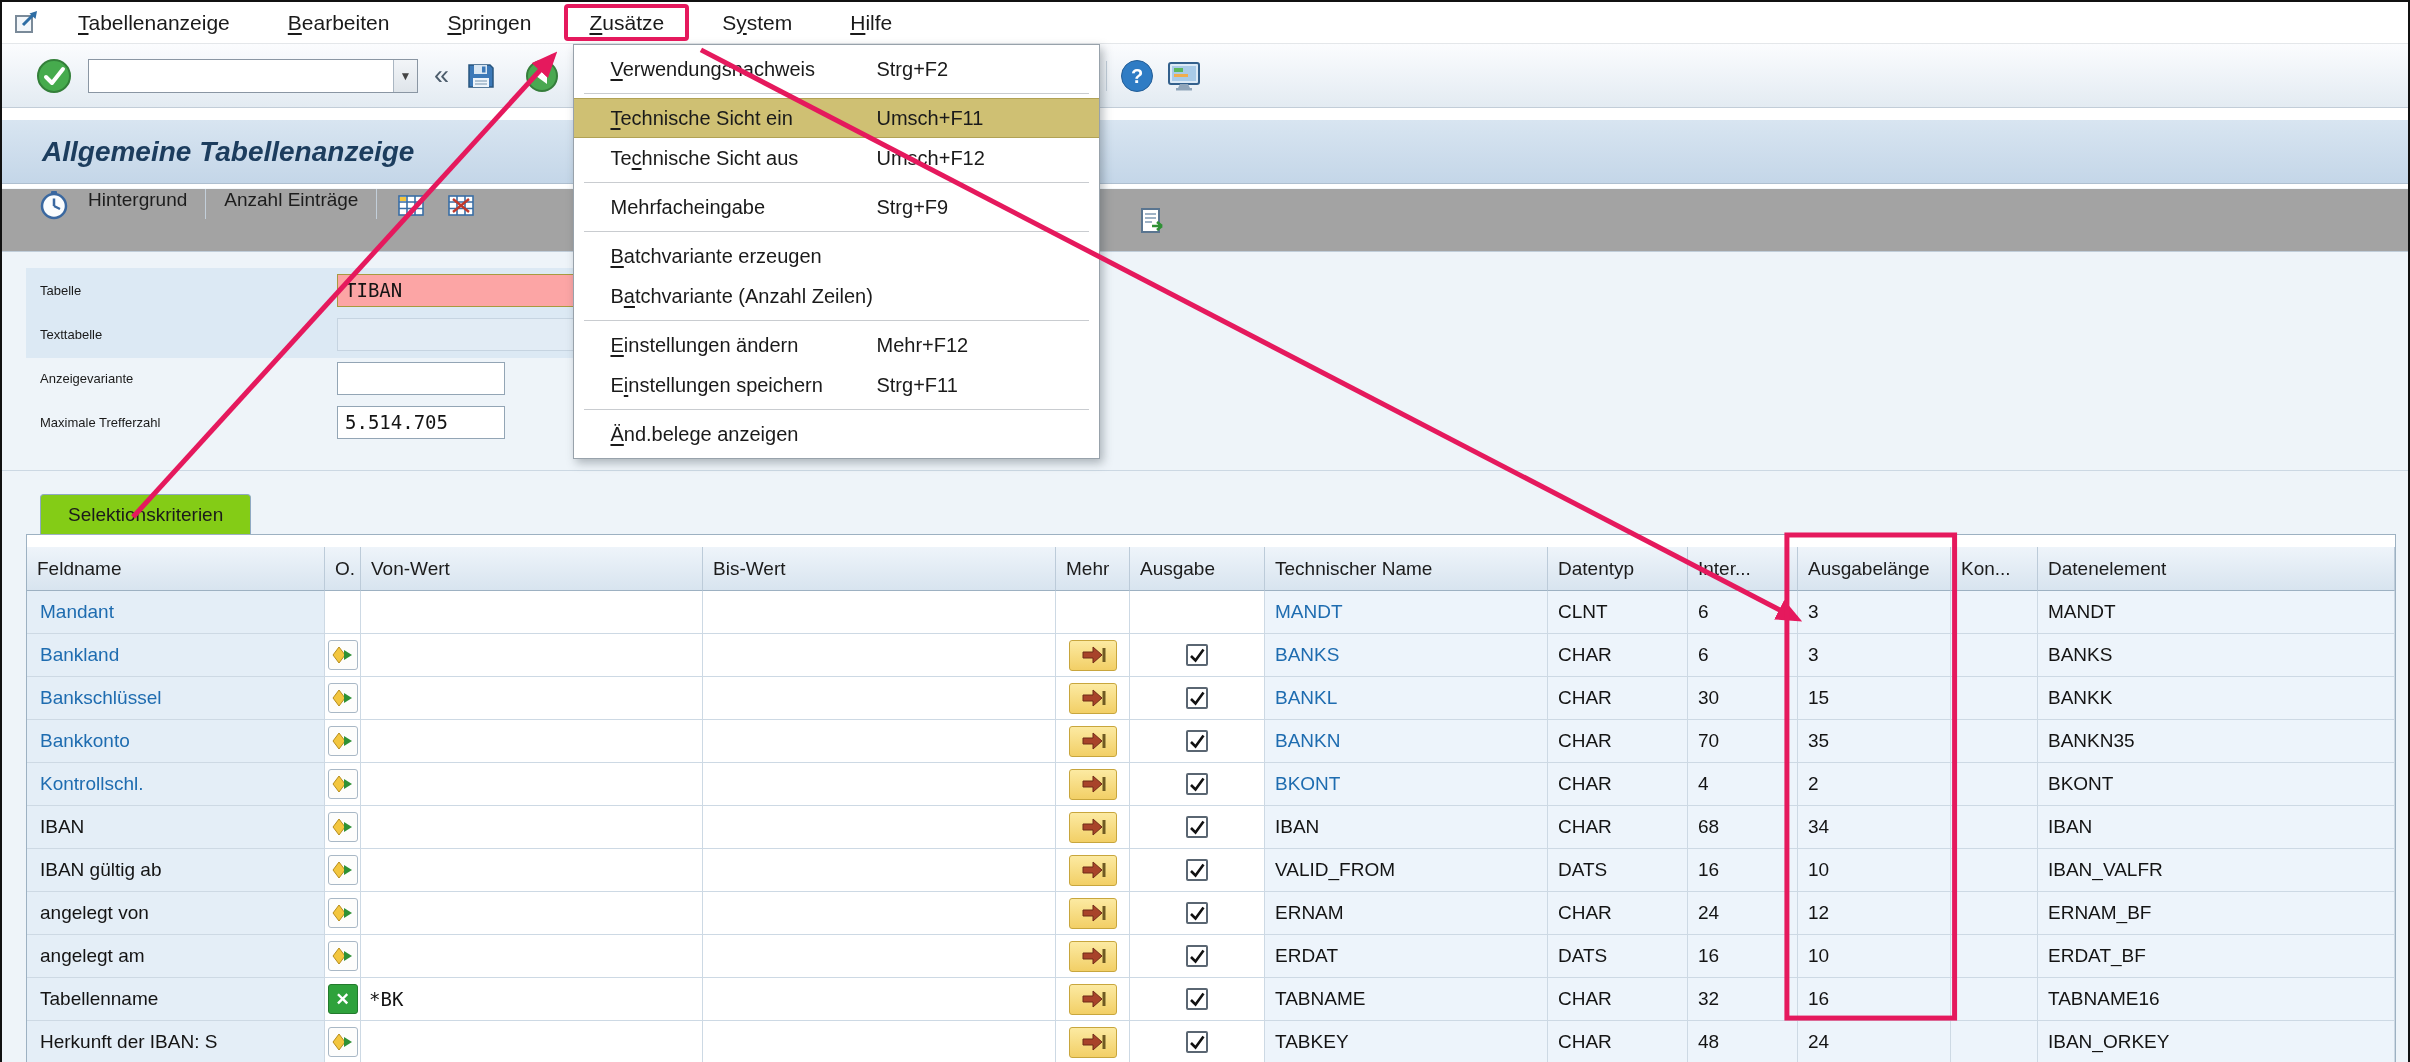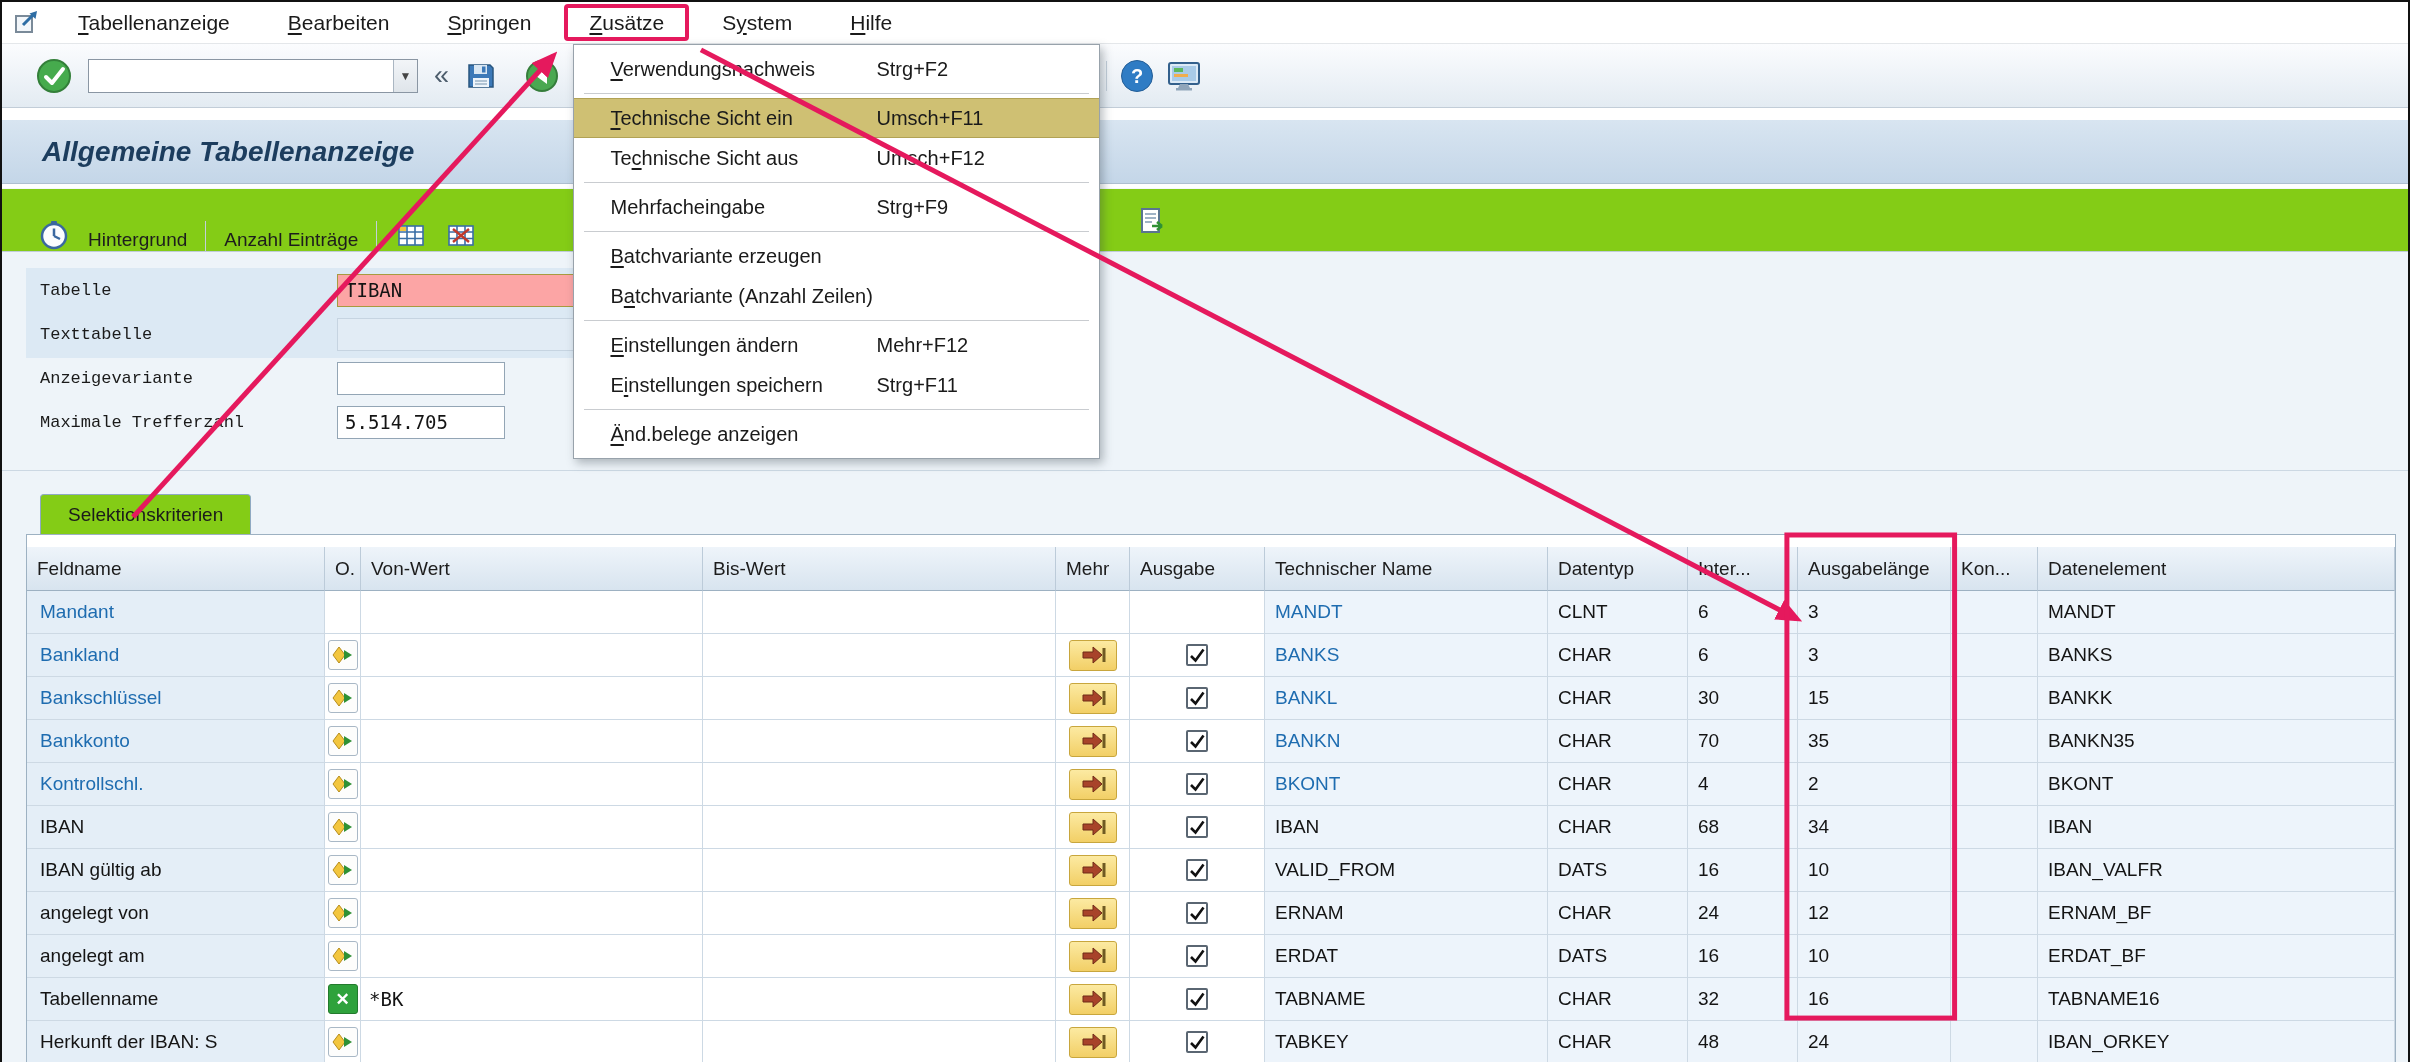--- a/index.html
+++ b/index.html
@@ -41,31 +41,31 @@
   .vsep { width:1px; height:30px; background:#c3cfda; display:inline-block; }
   .tb-right { position:absolute; left:1104px; top:0; height:64px; display:flex; align-items:center; gap:14px; }
   .helpbtn { width:32px; height:32px; border-radius:50%; background:#2f7cc4; border:1px solid #235e97; color:#fff; font-weight:bold; font-size:20px; }
 
   
   .titleband { position:absolute; top:118px; left:0; right:0; height:64px;
     background:linear-gradient(#d8e5f1,#c4d6e8); border-bottom:1px solid #aebfd0; display:flex; align-items:center; }
   .title { margin-left:40px; font-size:28px; font-weight:bold; font-style:italic; color:#1c3d5e; }
 
   
-  .apptoolbar { position:absolute; top:186px; left:0; right:0; height:64px; background:#84cc16;
-    border-top:1px solid #f4f8fb; border-bottom:1px solid #c0cdd9; display:flex; align-items:flex-end; gap:18px; padding-left:36px; }
+  .apptoolbar { position:absolute; top:186px; left:0; right:0; height:64px; background:#a3a3a3;
+    border-top:1px solid #f4f8fb; border-bottom:1px solid #c0cdd9; display:flex; align-items:flex-start; gap:18px; padding-left:36px; }
   .tbtn { font-size:19px; color:#1d1d1d; white-space:nowrap; }
   .at-right { position:absolute; left:1135px; top:0;  height:64px; display:flex; align-items:center; }
 
   
   .workarea { position:absolute; top:250px; left:0; right:0; bottom:0; background:#eef4f9; }
   .form-band { position:absolute; top:16px; left:24px; width:1055px; height:90px; background:#dce9f4; }
   .form-row { position:absolute; left:0; height:36px; display:flex; align-items:center; padding-left:38px; }
   .fr1{top:20px;} .fr2{top:64px;} .fr3{top:108px;} .fr4{top:152px;}
-  .flabel { width:297px; font-size:17px; color:#1a1a1a;font-family:Liberation Mono, monospace; }
+  .flabel { width:297px; font-size:13px; color:#1a1a1a; }
   .finput { height:33px; display:inline-flex; align-items:center; padding-left:7px; font-size:19px; }
   .f-yellow { width:245px; background:#fca5a5; border:1px solid #a89a3f; }
   .f-disabled { width:245px; background:#e2ecf5; border:1px solid #c6d4e1; }
   .f-white { width:168px; background:#fff; border:1px solid #93a5b5; }
   .form-divider { position:absolute; top:218px; left:0; right:0; height:1px; background:#ccd8e3; }
 
   .secttab { position:absolute; top:242px; left:38px; height:40px; line-height:40px; padding:0 27px;
     background:#84cc16; border:1px solid #8fa9c2; border-bottom:none; border-radius:4px 4px 0 0; font-size:19px; color:#1b1b1b; z-index:2; }
 
   

